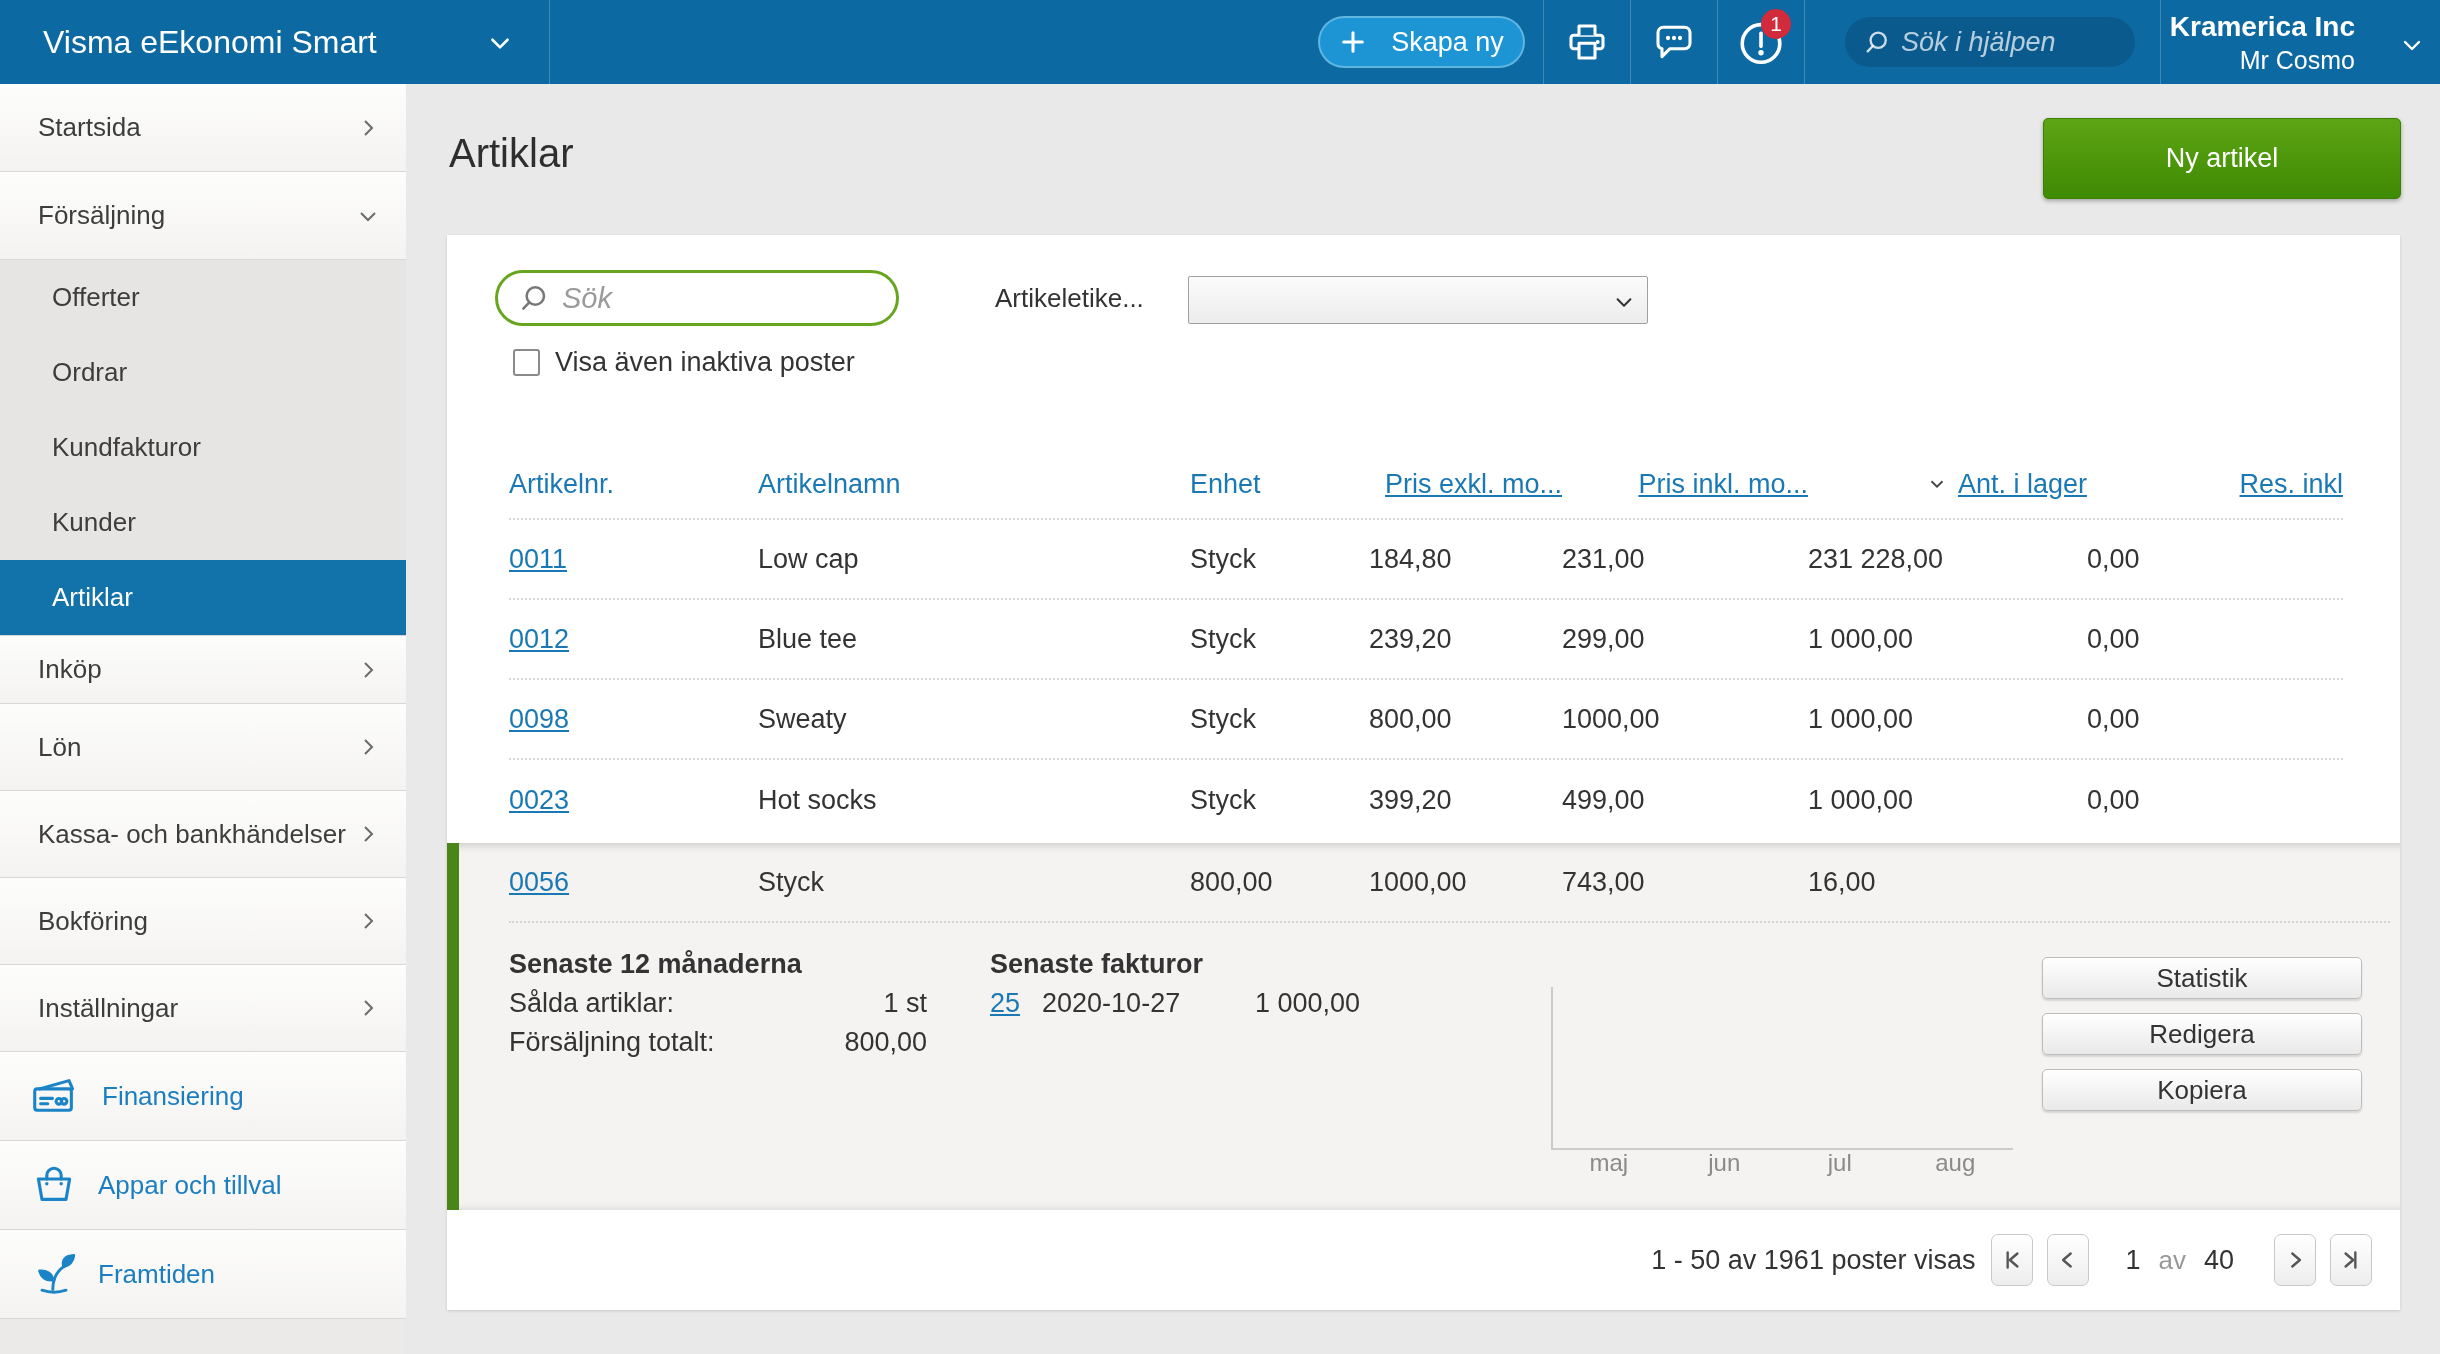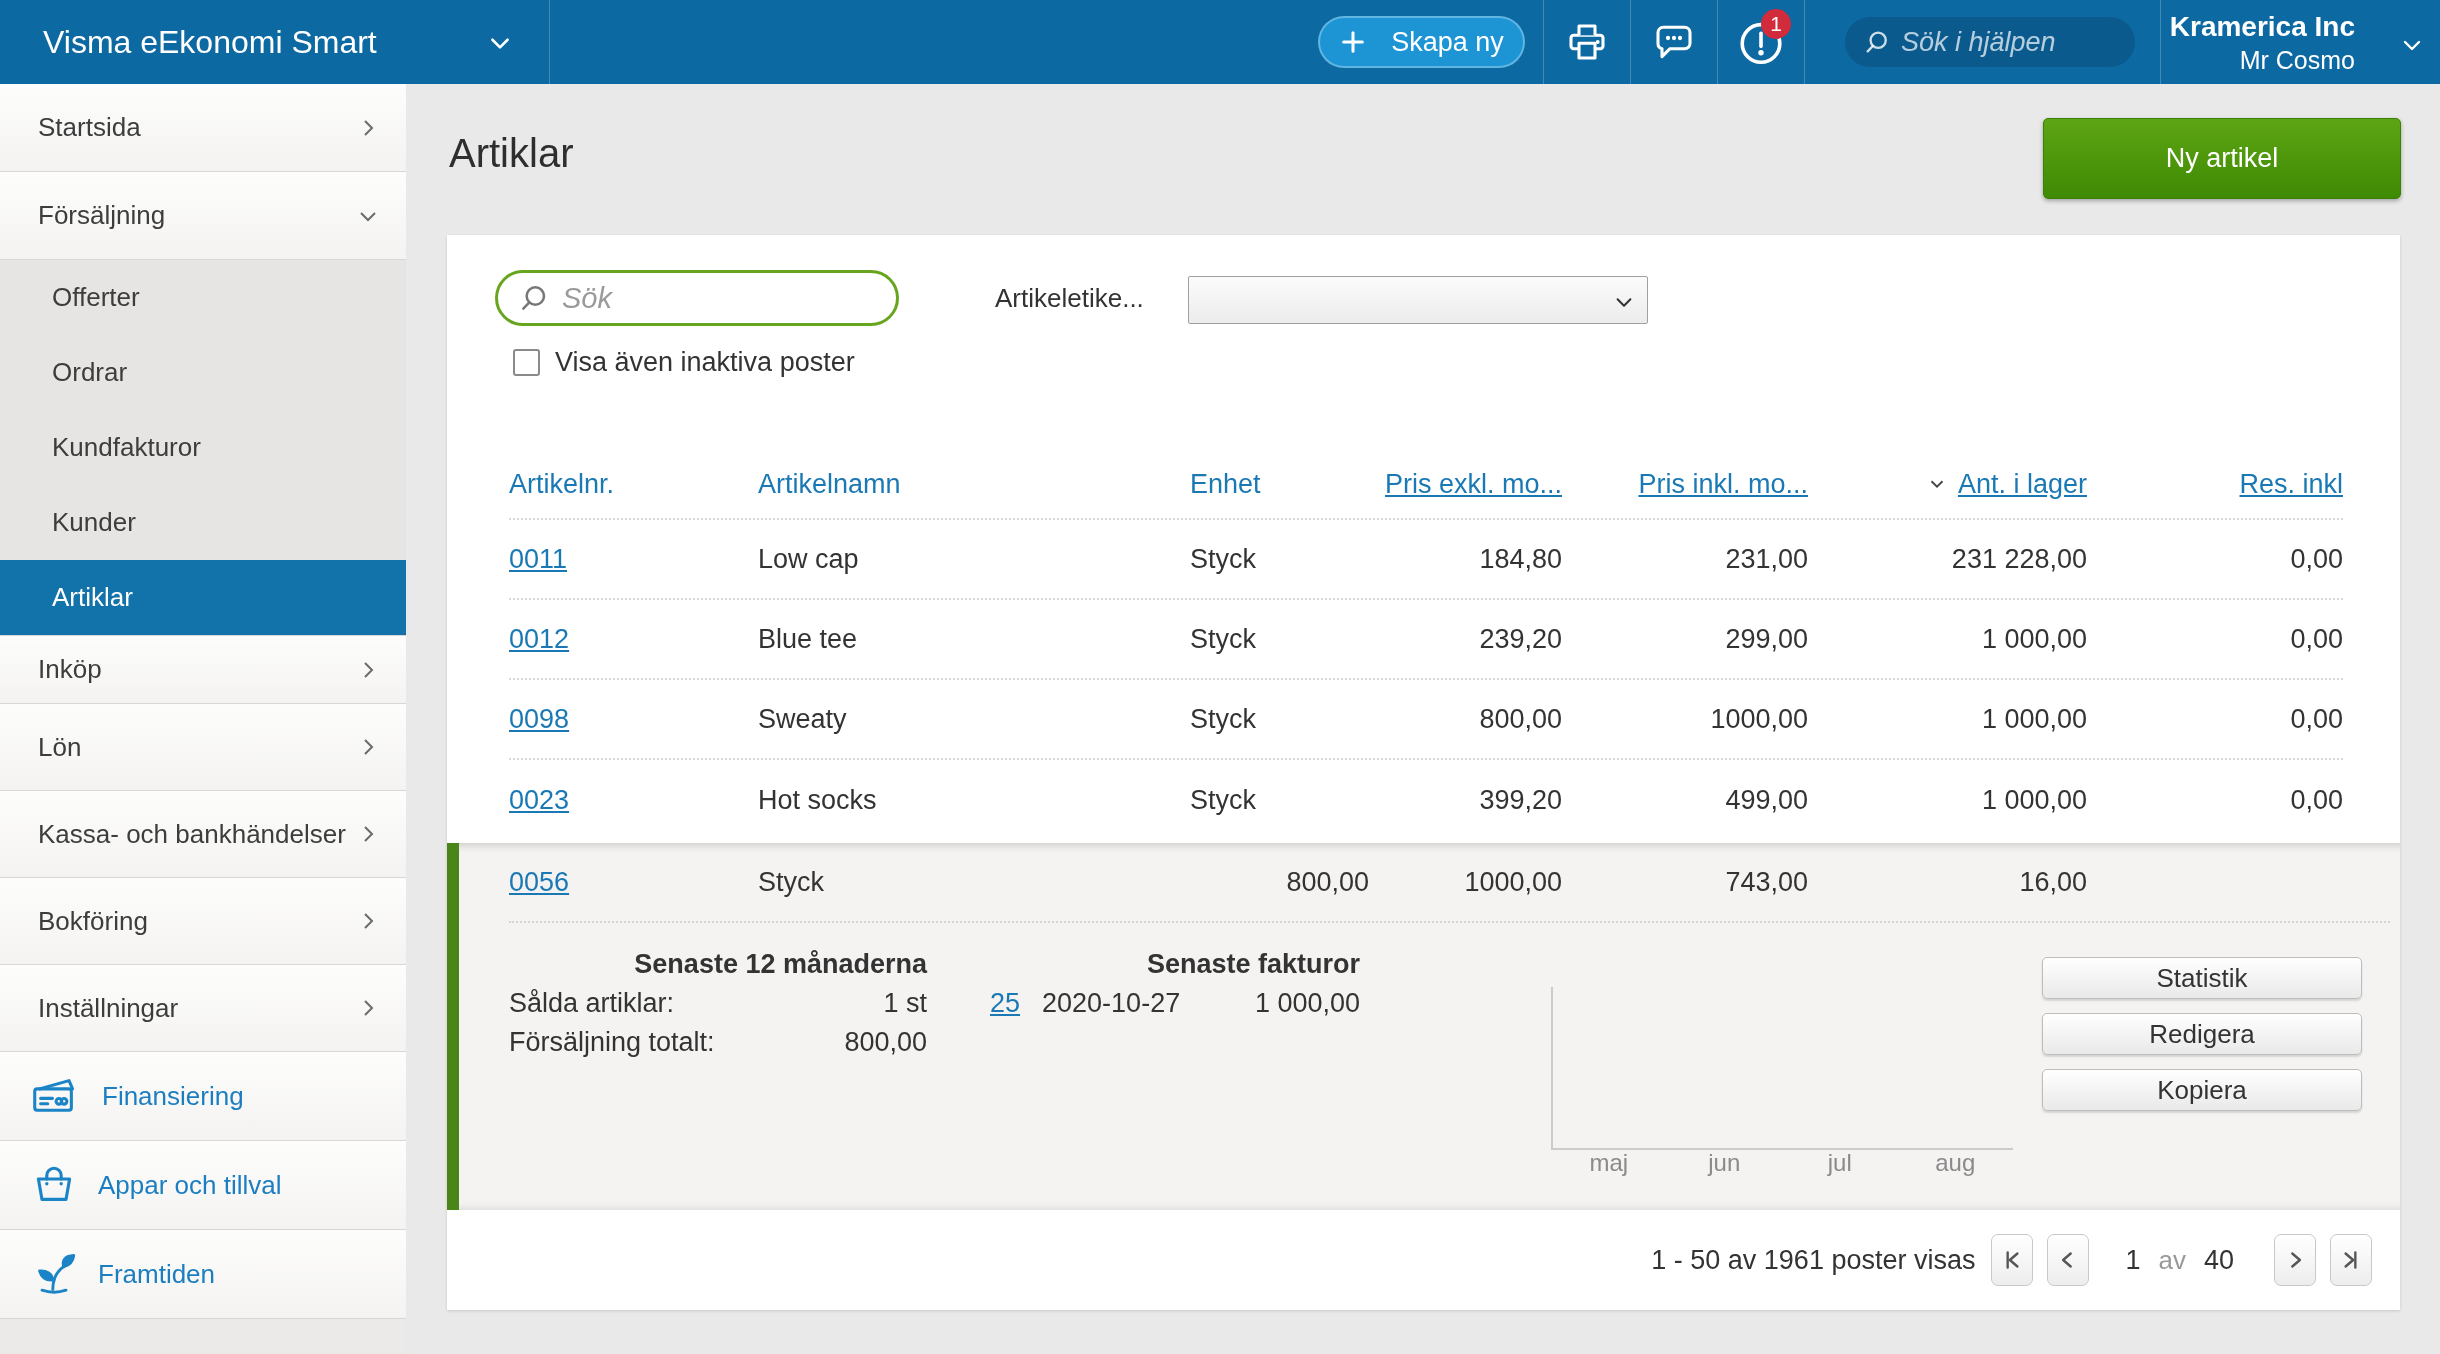--- a/index.html
+++ b/index.html
@@ -70,33 +70,33 @@
   .checkbox-label { margin-left:15px; font-size:27px; color:#333; }
 
   
   .table { position:absolute; left:62px; right:10px; top:215px; padding-right:47px; }
   .thead, .trow { display:grid; grid-template-columns:249px 432px 179px 193px 246px 279px 1fr; align-items:center; }
   .thead { height:70px; border-bottom:2px dotted #d8d8d8; color:#1a79b5; font-size:27px; }
   .th-r { display:flex; justify-content:flex-end; align-items:center; gap:10px;text-decoration:underline; }
   .th { cursor:pointer; }
   .trow { height:80px; font-size:27px; color:#333; border-bottom:2px dotted #d8d8d8; cursor:pointer; }
   .trow:last-child { border-bottom:none; }
-  .cell-r { text-align:right; }
+  .cell-r { }
   .link { color:#1a79b5; text-decoration:underline; cursor:pointer; }
   .sort-chev { color:#444; }
 
   
   .expanded { position:absolute; left:0; right:0; top:608px; height:367px; background:#f4f3f2;
     border-left:12px solid #4a8517;
     box-shadow:inset 0 10px 8px -8px rgba(0,0,0,0.18), inset 0 -8px 8px -8px rgba(0,0,0,0.14); }
   .exp-row { display:grid; grid-template-columns:249px 432px 179px 193px 246px 279px 1fr; align-items:center;
     height:80px; margin:0 10px 0 50px; padding-right:47px; font-size:27px; color:#333;
     border-bottom:2px dotted #d4d4d4; cursor:pointer; }
   .details { position:relative; height:287px; }
-  .blk { position:absolute; font-size:27px; color:#333; line-height:39px;text-align:right; }
+  .blk { position:absolute; font-size:27px; color:#333; line-height:39px; }
   .blk-title { font-weight:700; }
   .b-line { display:flex; justify-content:space-between; }
   .inv-line { display:flex; align-items:baseline; }
   .inv-date { margin-left:22px; }
   .inv-amount { margin-left:auto; }
   .chart { position:absolute; left:1092px; top:64px; width:462px; height:163px;
     border-left:2px solid #cbcbcb; border-bottom:2px solid #cbcbcb; }
   .chart-labels { position:absolute; left:1092px; top:226px; width:462px; display:flex; }
   .chart-labels span { flex:1; text-align:center; font-size:24px; color:#8a8a8a; }
   .exp-buttons { position:absolute; right:38px; top:34px; width:320px; display:flex; flex-direction:column; gap:14px; }

